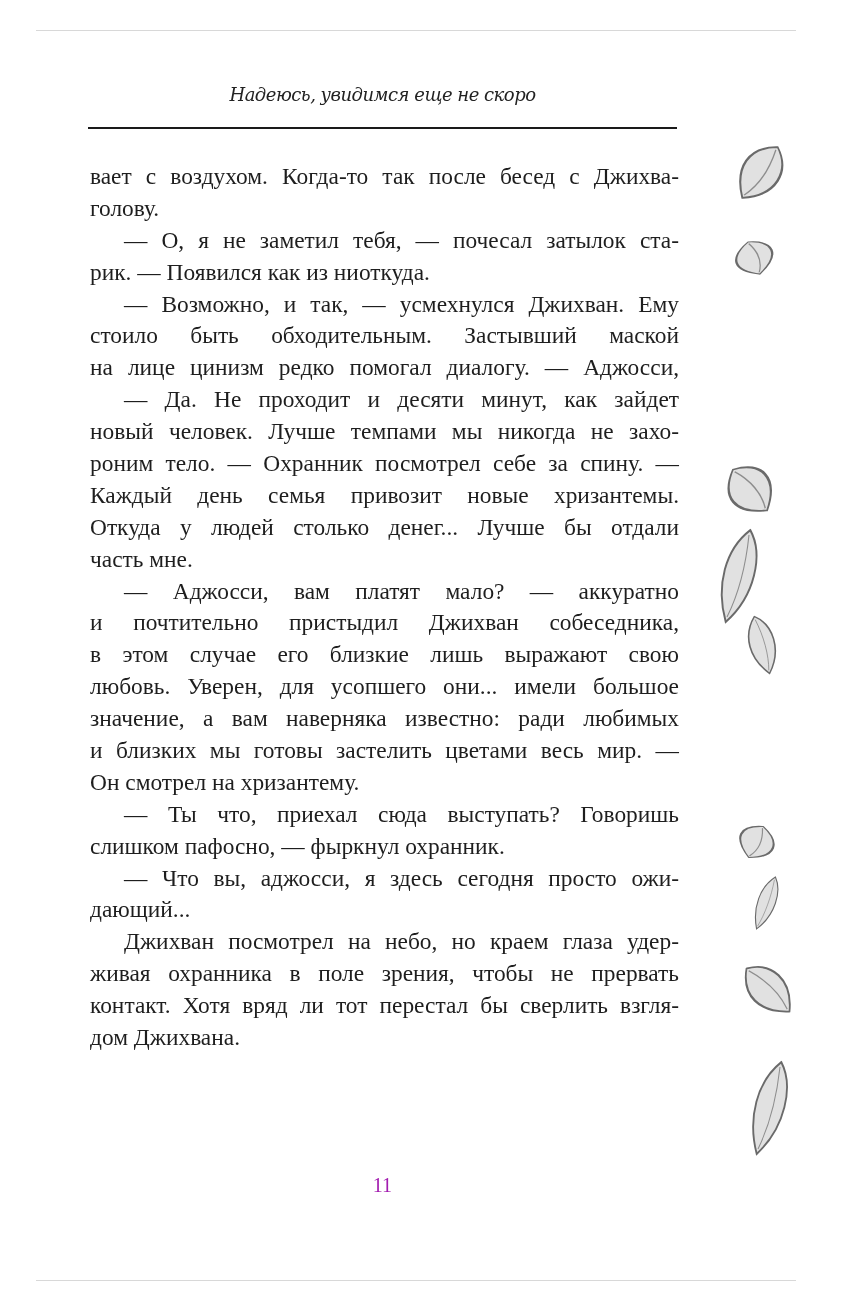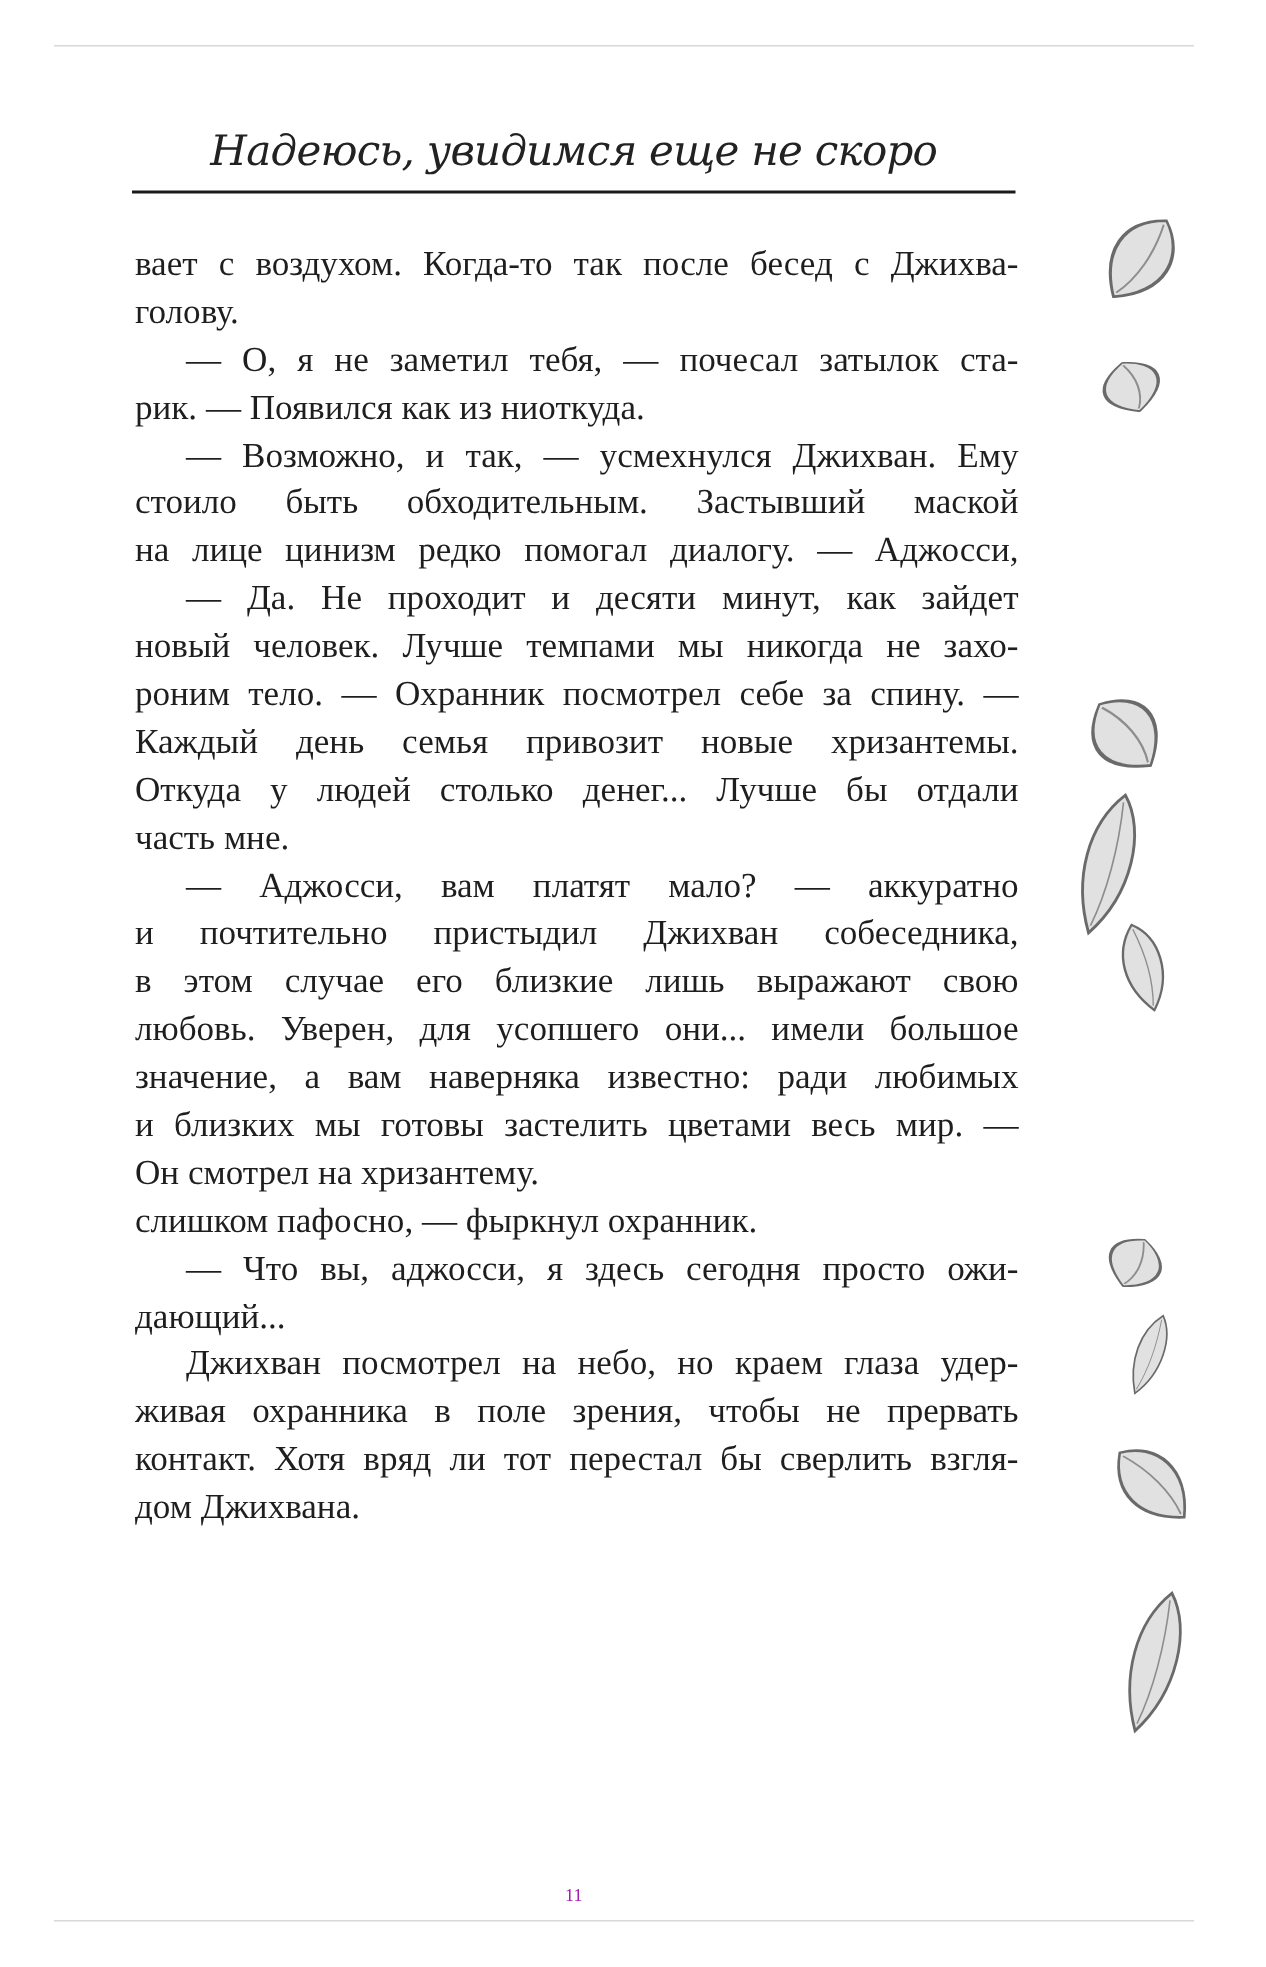--- a/index.html
+++ b/index.html
@@ -2,34 +2,34 @@
 <html><head>
 <meta charset="utf-8">
 <style>
   html, body { margin: 0; padding: 0; background: #ffffff; }
   body { width: 844px; height: 1311px; position: relative; overflow: hidden; }
   .edge-line { position: absolute; left: 36px; width: 760px; height: 1px; background: #d8d8d8; }
   .edge-top { top: 30px; }
   .edge-bottom { top: 1280px; }
   .running-head {
     position: absolute; left: 88px; top: 84px; width: 589px; text-align: center;
-    font-family: "DejaVu Serif", serif; font-style: italic; font-size: 28px;
+    font-family: "DejaVu Serif", serif; font-style: italic; font-size: 18px;
     color: #222; letter-spacing: -0.5px;
   }
   .head-rule { position: absolute; left: 88px; top: 127px; width: 589px; height: 1.5px; background: #1a1a1a; }
   .body-text {
     position: absolute; left: 90px; top: 161px; width: 589px;
     font-family: "Liberation Serif", serif; font-size: 23.4px; line-height: 31.9px; color: #1e1e1e;
   }
   .line { display: block; white-space: nowrap; text-align: justify; text-align-last: justify; height: 31.9px; }
   .line.last { text-align-last: left; }
   .line.indent { padding-left: 34px; }
   .page-number {
-    position: absolute; left: 88px; top: 1256px; width: 589px; text-align: center;
-    font-family: "Liberation Serif", serif; font-size: 12px; color: #a21caf;
+    position: absolute; left: 88px; top: 1174px; width: 589px; text-align: center;
+    font-family: "Liberation Serif", serif; font-size: 20px; color: #a21caf;
   }
   .petal { position: absolute; }
 </style>
 </head>
 <body>
 
 <div class="edge-line edge-top"></div>
 
 <div class="running-head">Надеюсь, увидимся еще не скоро</div>
 <div class="head-rule"></div>
@@ -48,20 +48,21 @@
     <span class="line">Каждый день семья привозит новые хризантемы.</span>
     <span class="line">Откуда у людей столько денег... Лучше бы отдали</span>
     <span class="line last">часть мне.</span>
     <span class="line indent">— Аджосси, вам платят мало? — аккуратно</span>
     <span class="line">и почтительно пристыдил Джихван собеседника,</span>
     <span class="line">в этом случае его близкие лишь выражают свою</span>
     <span class="line">любовь. Уверен, для усопшего они... имели большое</span>
     <span class="line">значение, а вам наверняка известно: ради любимых</span>
     <span class="line">и близких мы готовы застелить цветами весь мир. —</span>
     <span class="line last">Он смотрел на хризантему.</span>
+    <span class="line indent">— Ты что, приехал сюда выступать? Говоришь</span>
     <span class="line last">слишком пафосно, — фыркнул охранник.</span>
     <span class="line indent">— Что вы, аджосси, я здесь сегодня просто ожи-</span>
     <span class="line last">дающий...</span>
     <span class="line indent">Джихван посмотрел на небо, но краем глаза удер-</span>
     <span class="line">живая охранника в поле зрения, чтобы не прервать</span>
     <span class="line">контакт. Хотя вряд ли тот перестал бы сверлить взгля-</span>
     <span class="line last">дом Джихвана.</span>
   </div>
 
 <div class="page-number">11</div>

